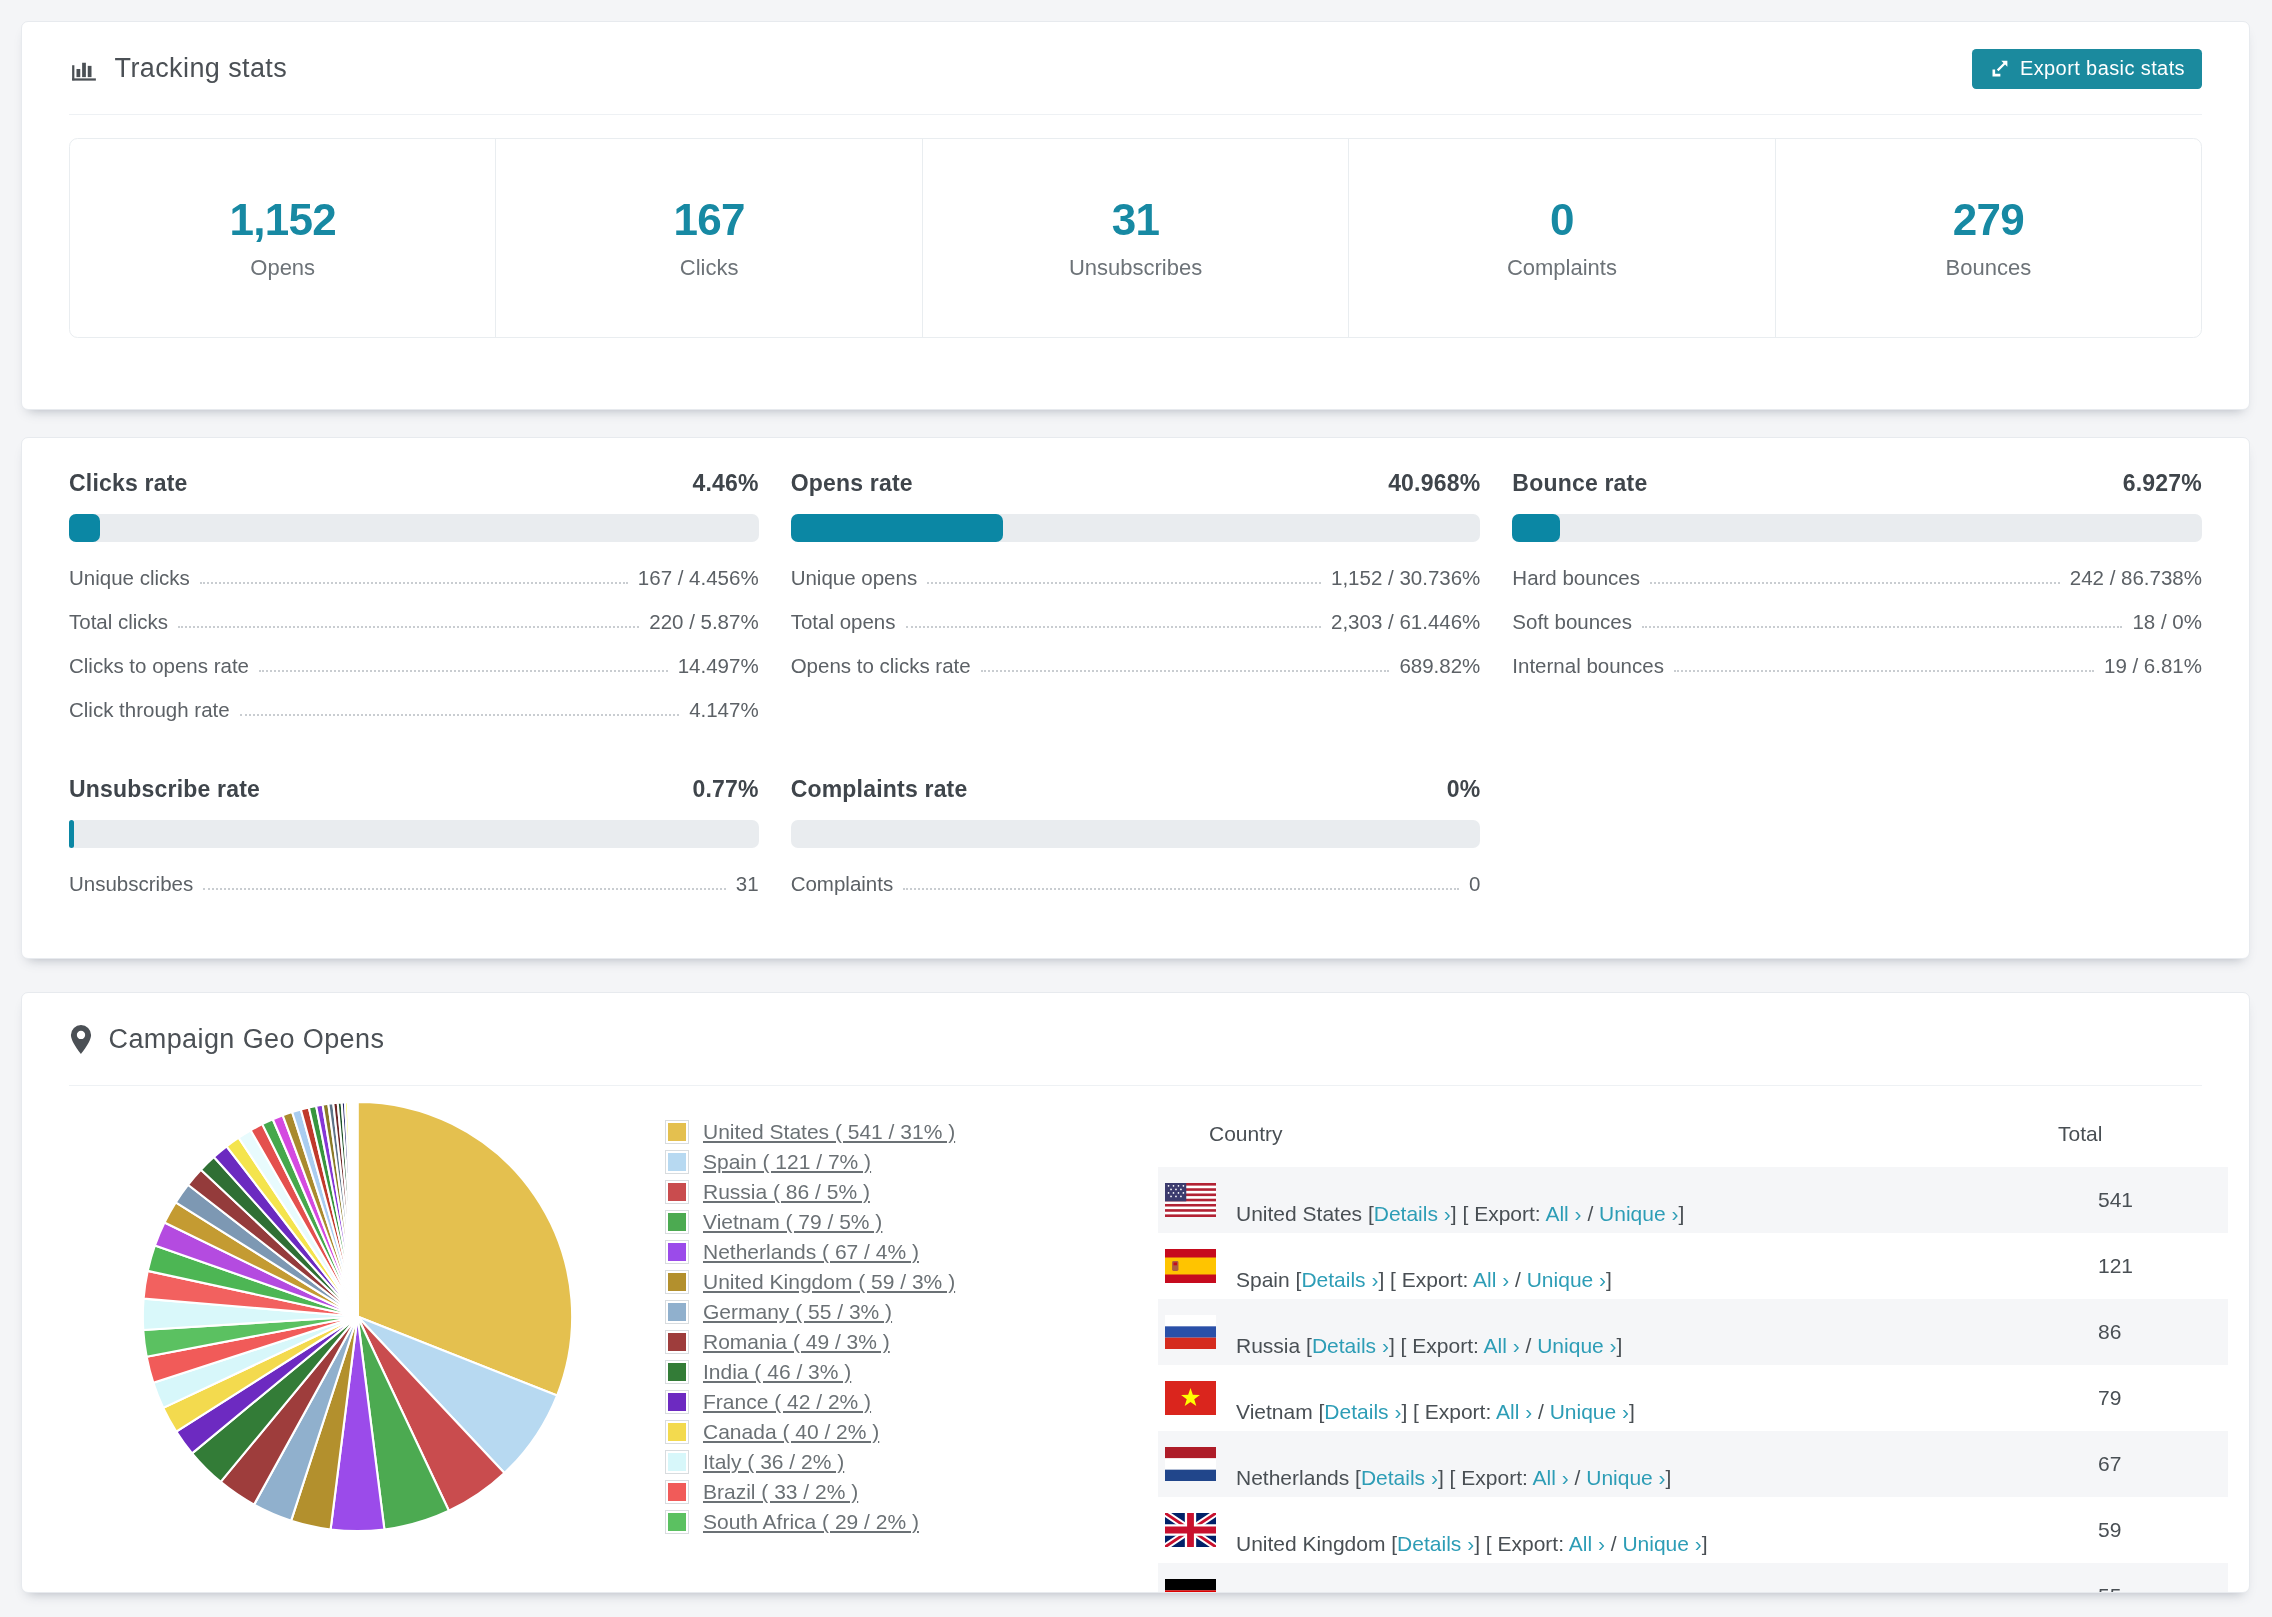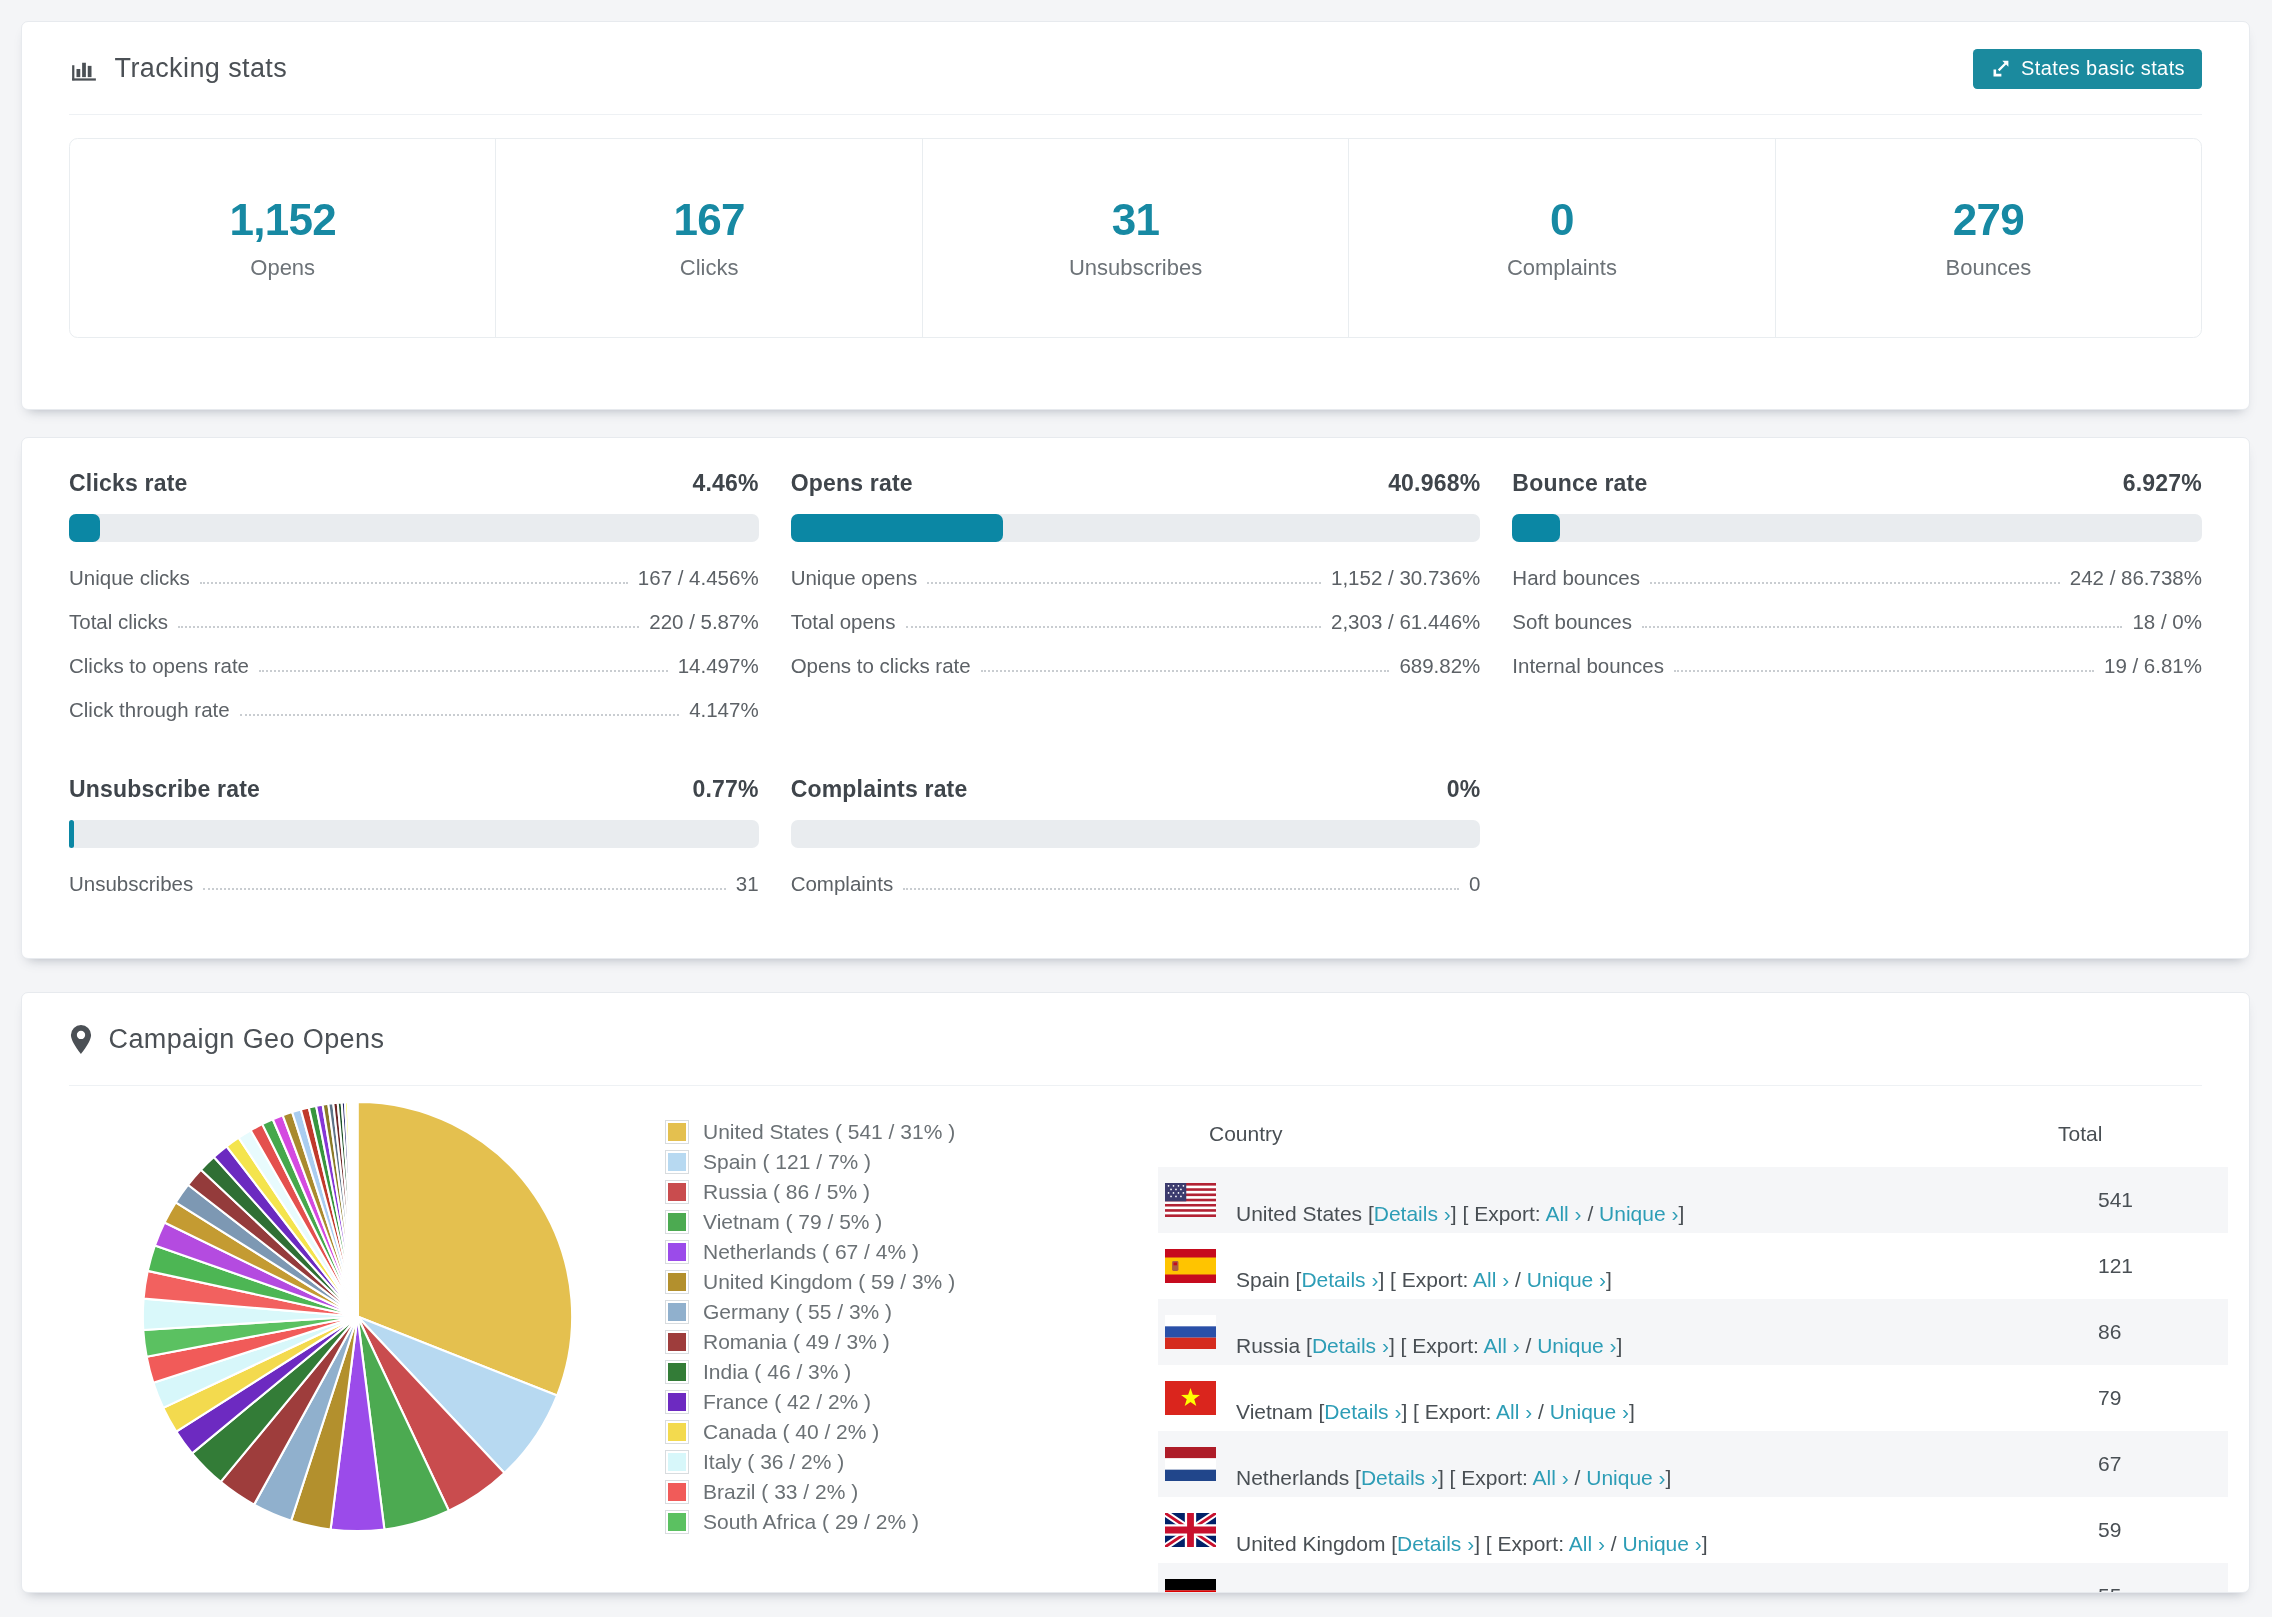--- a/index.html
+++ b/index.html
@@ -63,21 +63,21 @@
 
   
   .geo-content { position:relative; height:507px; }
   #geo-pie { position:absolute; left:118px; top:12.7px; }
   #geo-pie path { stroke:#fff; stroke-width:3; stroke-linejoin:round; }
 
   .legend { position:absolute; left:643px; top:31px; width:452px; }
   .legend-item { display:flex; align-items:center; gap:14px; height:30px; }
   .legend-swatch { width:24px; height:24px; border:1.4px solid #d8dcdf; background:#fff; padding:2.1px; flex:none; }
   .legend-swatch > div { width:100%; height:100%; }
-  .legend-label { font-size:21px; color:#6b7175; white-space:nowrap; }
+  .legend-label { font-size:21px; color:#6b7175; white-space:nowrap;text-decoration:underline; }
 
   .geo-table { position:absolute; left:1136px; top:15.5px; width:1070px; }
   .thead { height:65px; position:relative; display:flex; align-items:center; font-size:21px; color:#494f54; }
   .th-country { margin-left:51px; }
   .th-total   { position:absolute; left:900px; }
   .trow { height:66px; position:relative; display:flex; align-items:center; font-size:21px; color:#494f54; }
   .trow.odd { background:#f5f6f8; }
   .flag { margin-left:7px; width:51px; height:34px; flex:none; }
   .flag svg { display:block; width:51px; height:34px; }
   .row-text { margin-left:20px; white-space:nowrap;margin-top:28px; }
@@ -98,21 +98,21 @@
         <rect x="10.5" y="7" width="3" height="11.5"></rect>
         <rect x="15" y="9.5" width="3" height="9"></rect>
       </svg>
       <span>Tracking stats</span>
     </div>
     <button class="btn-export">
       <svg width="21" height="21" viewBox="0 0 24 24" fill="#fff">
         <path d="M4 13v8h9v-3H7v-5z"></path>
         <path d="M21 3h-7l2.6 2.6-7.6 7.6 1.8 1.8 7.6-7.6L21 10z"></path>
       </svg>
-      <span>States basic stats</span>
+      <span>Export basic stats</span>
     </button>
   </div>
   <div class="stat-boxes">
       <div class="stat-box">
     <div class="stat-value">1,152</div>
     <div class="stat-label">Opens</div>
   </div>
       <div class="stat-box">
     <div class="stat-value">167</div>
     <div class="stat-label">Clicks</div>

